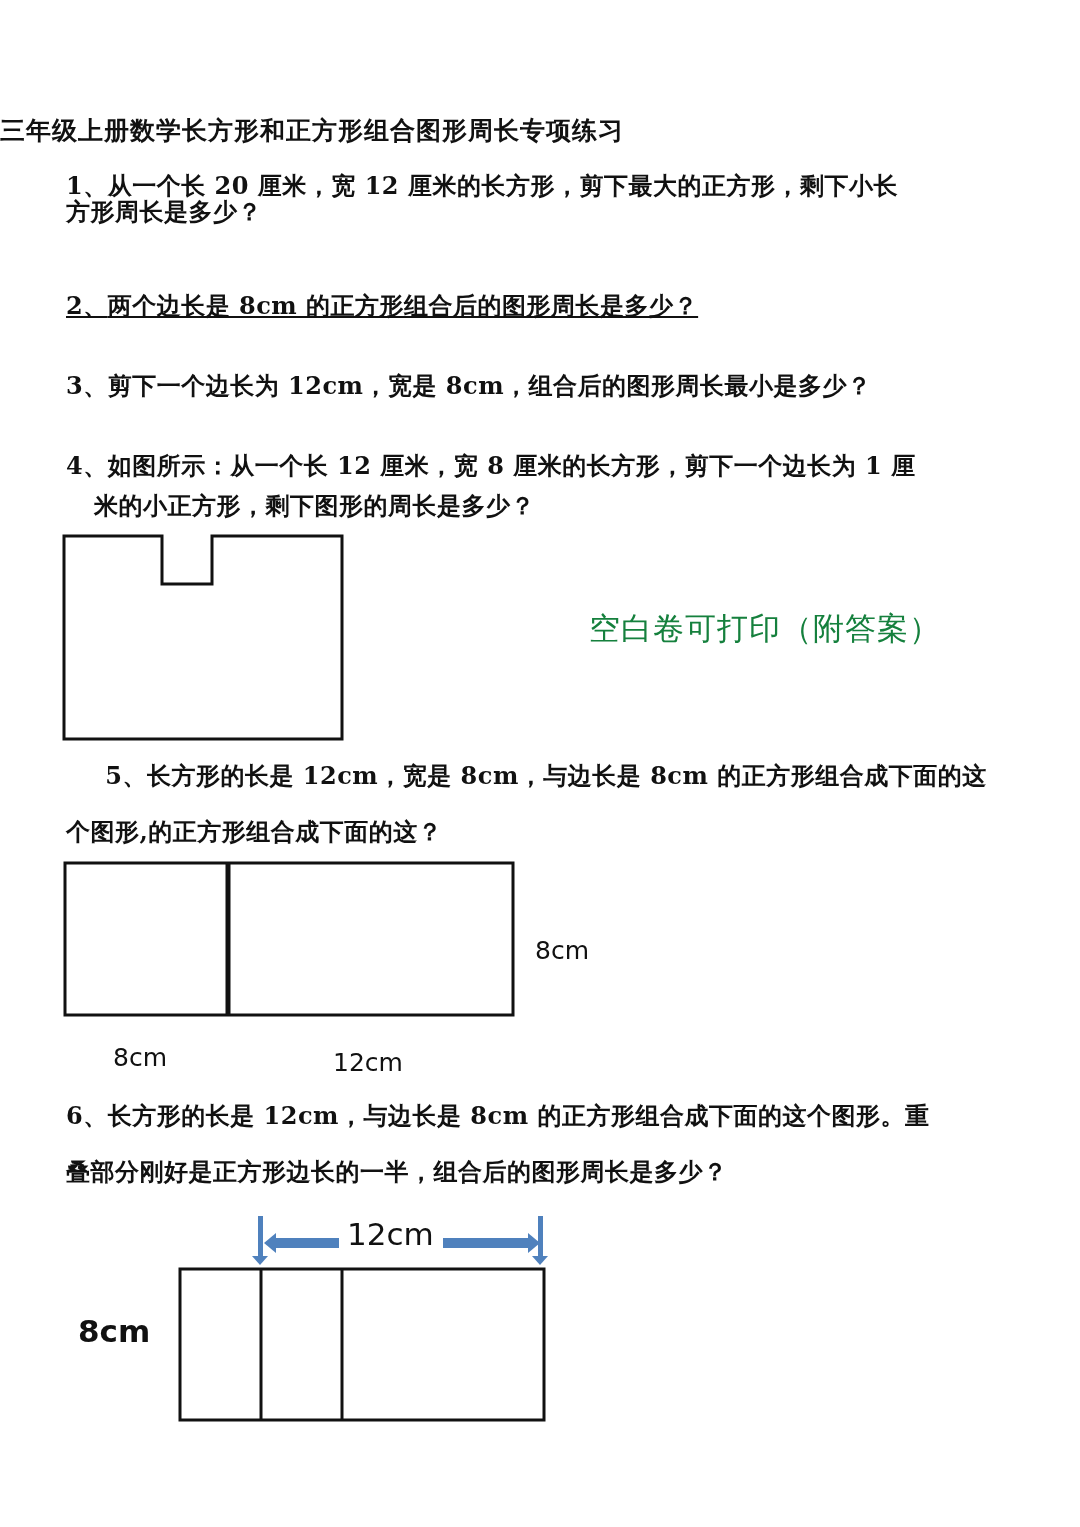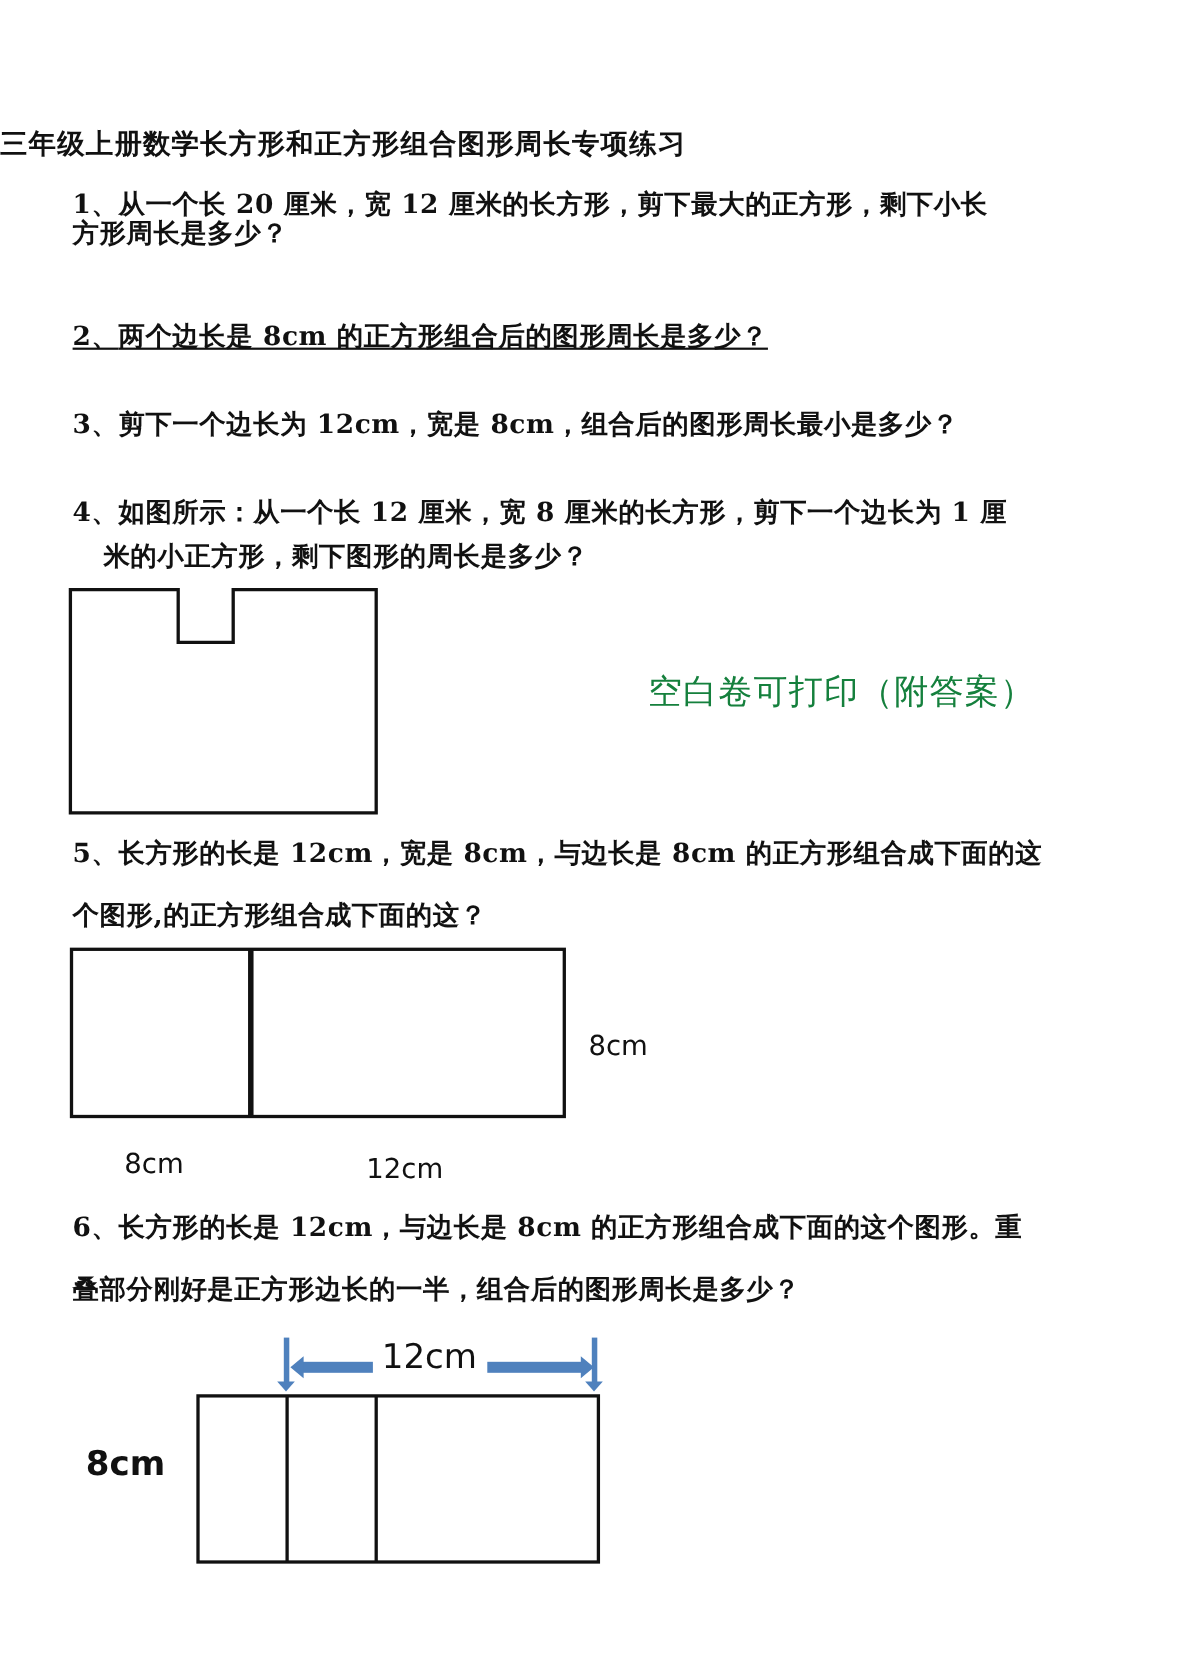--- a/index.html
+++ b/index.html
@@ -46,21 +46,21 @@
   <span>4、</span><span>如图所示：从一个长 12 厘米，宽 8 厘米的长方形，剪下一个边长为 1 厘</span>
 </div>
 <div class="abs q" style="top:490px;margin-left:28px;">米的小正方形，剩下图形的周长是多少？</div>
 
 <svg style="left:0; top:0;" width="1080" height="1527">
   <path d="M64,536 L162,536 L162,584 L212,584 L212,536 L342,536 L342,739 L64,739 Z" fill="none" stroke="#111" stroke-width="3"></path>
 </svg>
 
 <div class="abs red-note">空白卷可打印（附答案）</div>
 
-<div class="abs q" style="top:760px;">
+<div class="abs q" style="top:760px;text-align:center;">
   <span>5、</span><span>长方形的长是 12cm，宽是 8cm，与边长是 8cm 的正方形组合成下面的这</span>
 </div>
 <div class="abs q" style="top:816px;">个图形,的正方形组合成下面的这？</div>
 
 <svg style="left:0; top:0;" width="1080" height="1527">
   <rect x="65" y="863" width="448" height="152" fill="none" stroke="#111" stroke-width="3"></rect>
   <line x1="228" y1="863" x2="228" y2="1015" stroke="#111" stroke-width="5"></line>
 </svg>
 <div class="abs lbl" style="left:535px; top:936px;">8cm</div>
 <div class="abs lbl" style="left:113px; top:1043px;">8cm</div>

